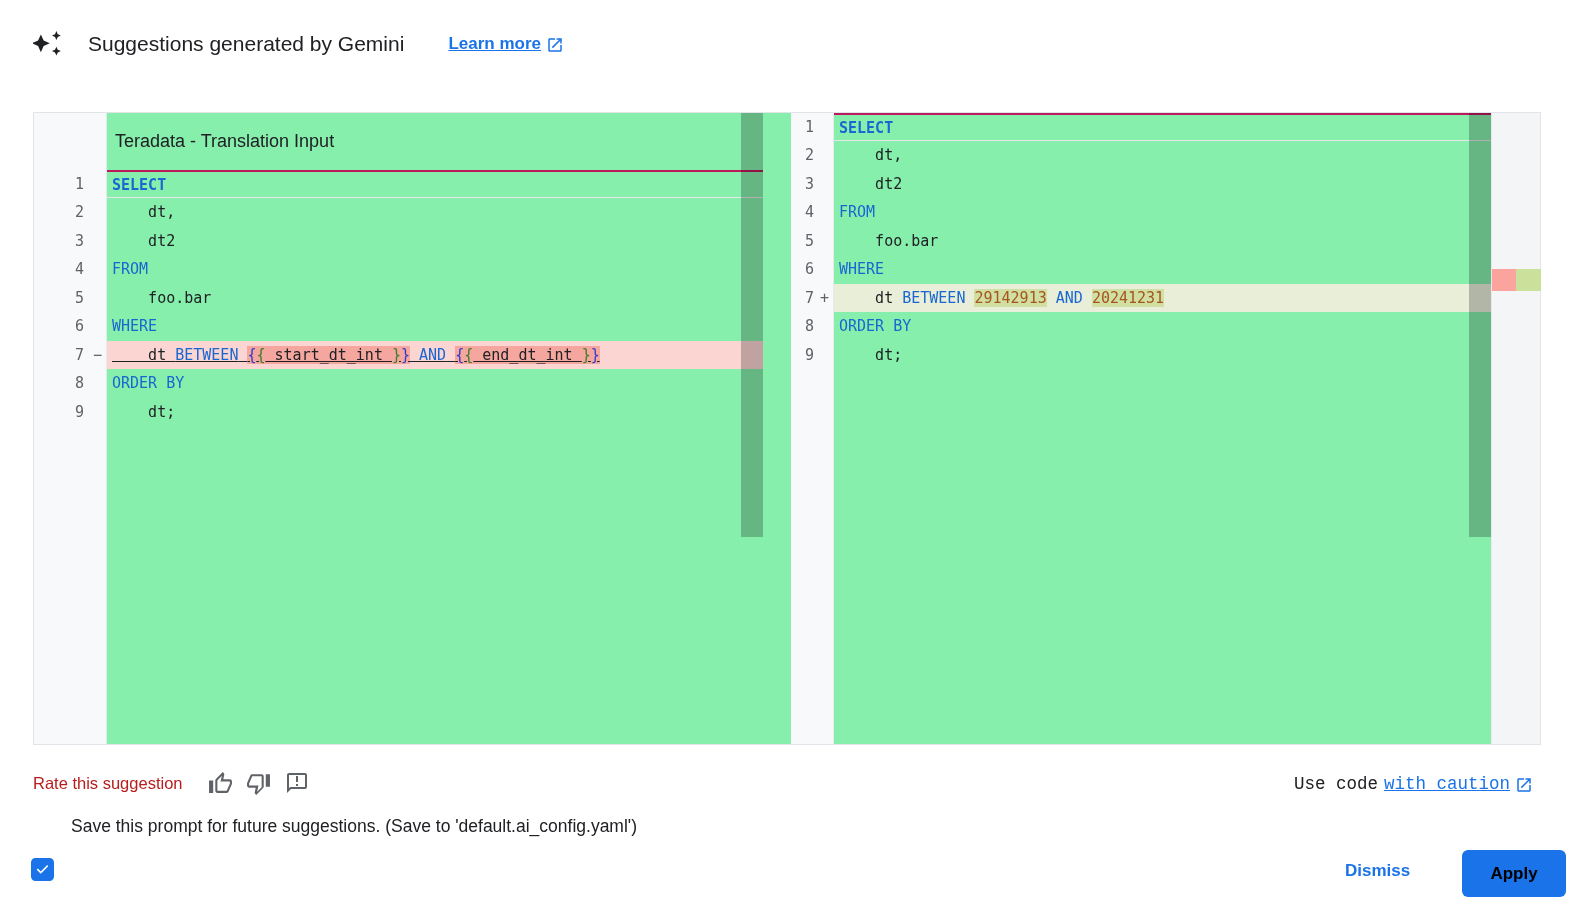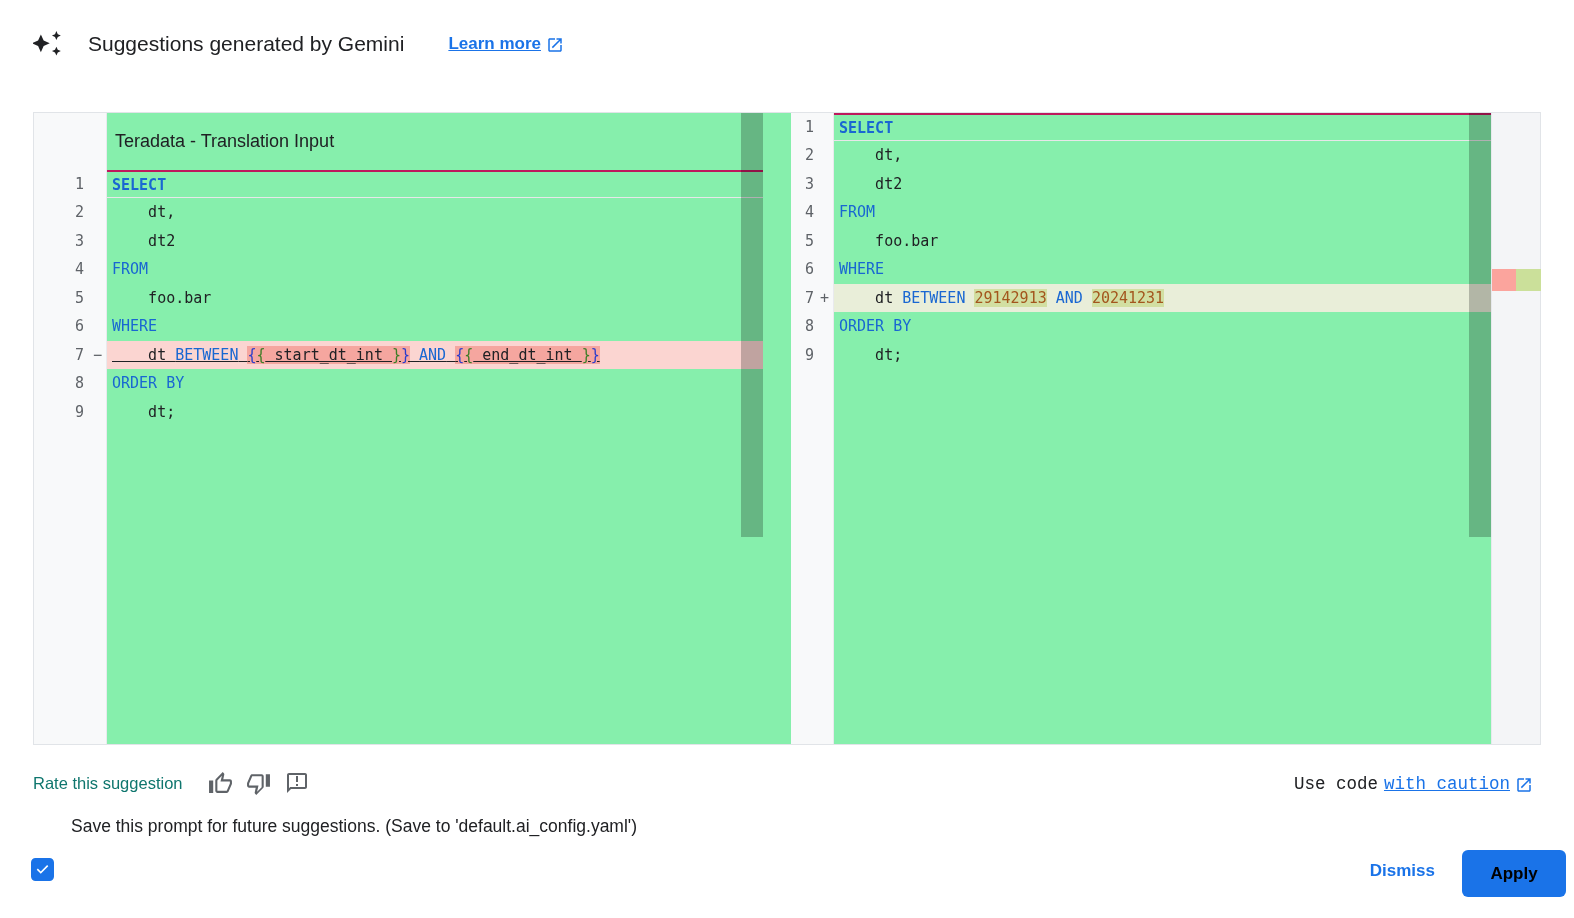--- a/index.html
+++ b/index.html
@@ -44,34 +44,34 @@
   .tok.bI  { color:var(--bI,#3d7d27); }
 
   .vscroll { position:absolute; top:0; right:0; width:22px; height:424px; background:rgba(0,0,0,0.235); z-index:5; }
   .ruler { position:absolute; top:0; bottom:0; right:0; width:49px; background:#f4f5f7; border-left:1px solid #e7e9ed; }
   .mk { position:absolute; top:156px; height:22px; }
   .mk-r { left:0;  width:24px; background:var(--ovR,#fba49d); }
   .mk-g { left:24px; width:25px; background:var(--ovG,#cbe09a); }
 
   
   .rate-row { position:absolute; left:33px; top:770px; display:flex; align-items:center; }
-  .rate-label { font-size:16.5px; color:#0f766e; margin-right:25px; }
+  .rate-label { font-size:16.5px; color:#b91c1c; margin-right:25px; }
   .icon-btn { width:26px; height:26px; margin-right:12px; display:flex; align-items:center; justify-content:center; cursor:pointer; }
   .icon-btn svg { fill:#5f6368; }
 
   .use-code { position:absolute; right:41px; top:774px; display:flex; align-items:flex-end; font-size:17.5px;font-family:Liberation Mono, monospace; }
   .use-code .plain { color:#202124; }
   .use-code .link { margin-left:6px; color:var(--accent,#1a73e8); text-decoration:underline; cursor:pointer; }
   .use-code svg { margin-left:5px; }
 
   
   .checkbox { position:absolute; left:31px; top:858px; width:23px; height:23px; border-radius:4.5px; border:2px solid var(--accent,#1a73e8); cursor:pointer; display:flex; align-items:center; justify-content:center; }
   .checkbox.checked { background:var(--accent,#1a73e8); }
   .save-label { position:absolute; left:71px; top:815px; font-size:17.5px; color:#202124; line-height:23px; }
-  .dismiss-btn { position:absolute; left:1345px; top:858px; width:90px; height:26px; font-size:17px; font-weight:700; color:var(--accent,#1a73e8); text-align:right; background:none; border:none; cursor:pointer; font-family:inherit; }
+  .dismiss-btn { position:absolute; left:1345px; top:858px; width:90px; height:26px; font-size:17px; font-weight:700; color:var(--accent,#1a73e8); text-align:left; background:none; border:none; cursor:pointer; font-family:inherit; }
   .apply-btn { position:absolute; left:1462px; top:850px; width:104px; height:47px; background:var(--accent,#1a73e8); color:#000000; font-size:17px; font-weight:700; border:none; border-radius:6px; cursor:pointer; font-family:inherit; }
 </style>
 </head>
 <body>
 
 <div class="top-bar">
   <svg class="spark" viewBox="0 0 24 24">
     <path fill="#202124" d="M19 9l1.25-2.75L23 5l-2.75-1.25L19 1l-1.25 2.75L15 5l2.75 1.25L19 9zm-11.5.5L5 4 2.5 9.5-3 12l5.5 2.5L5 20l2.5-5.5L13 12 7.5 9.5zM19 15l-1.25 2.75L15 19l2.75 1.25L19 23l1.25-2.75L23 19l-2.75-1.25L19 15z" transform="translate(2,0) scale(0.95)"></path>
   </svg>
   <span class="page-title">Suggestions generated by Gemini</span>

